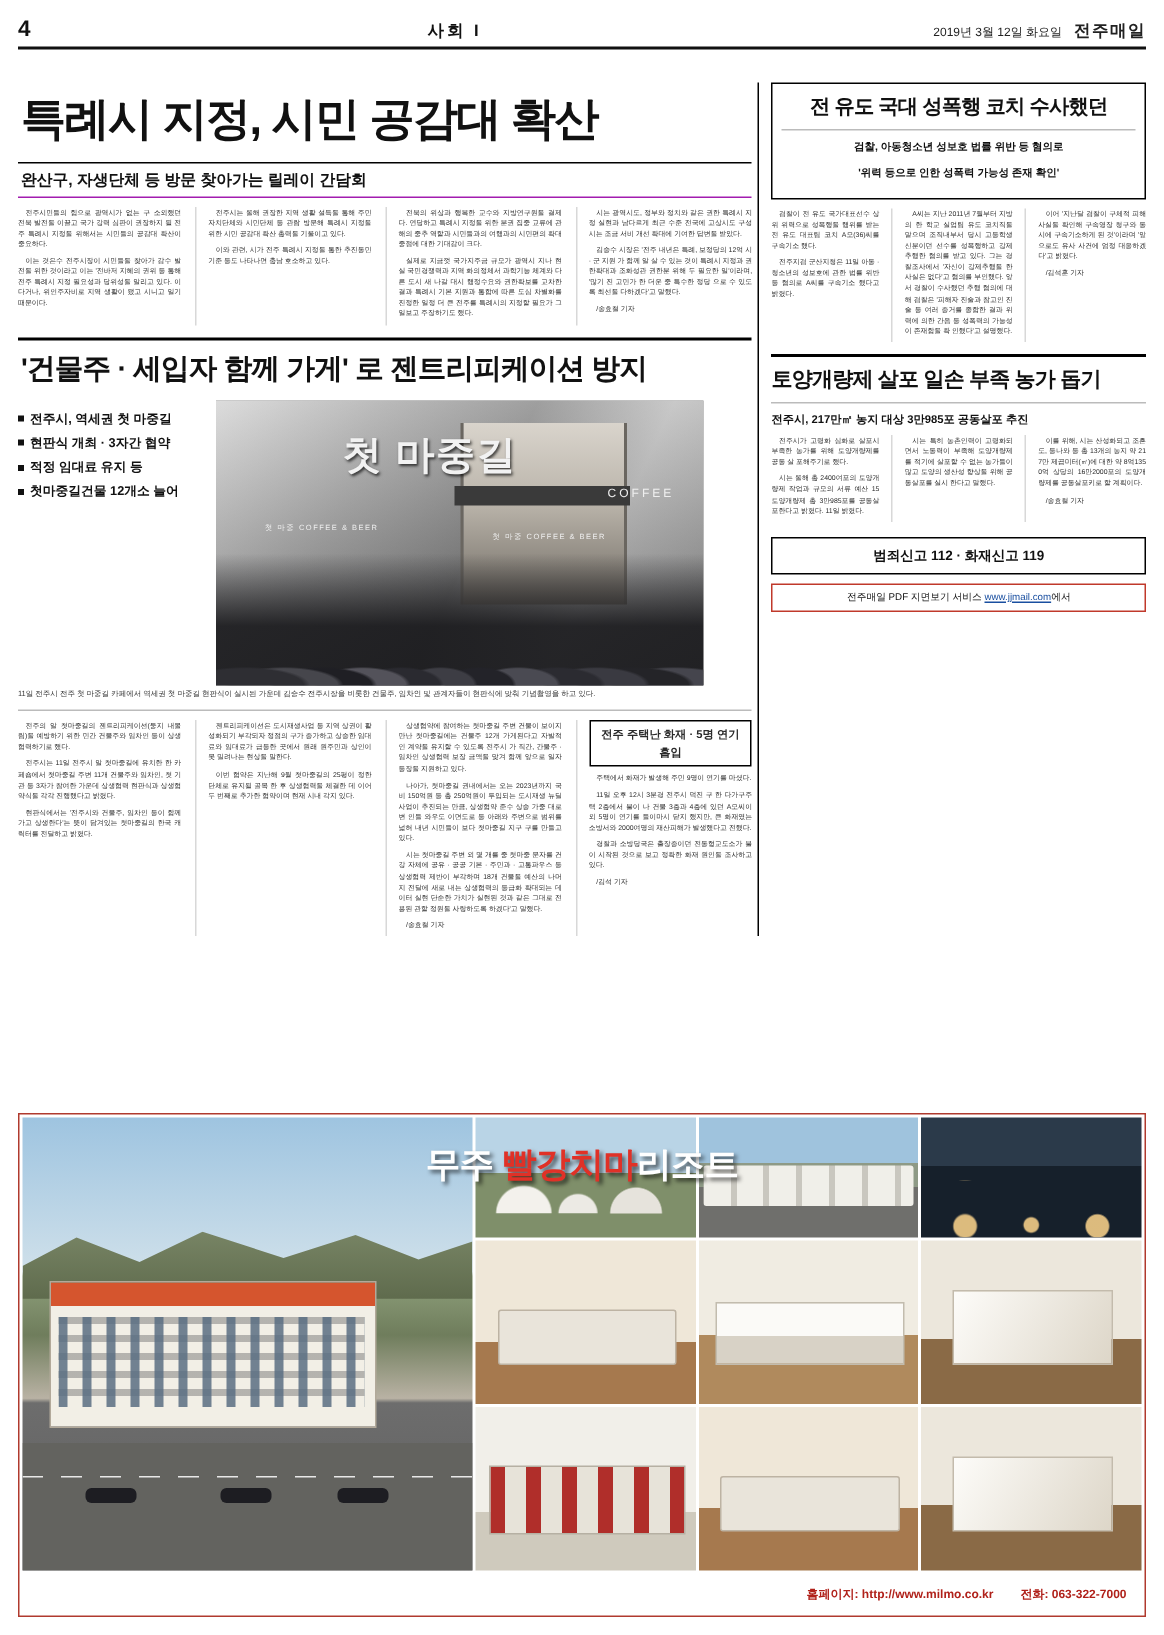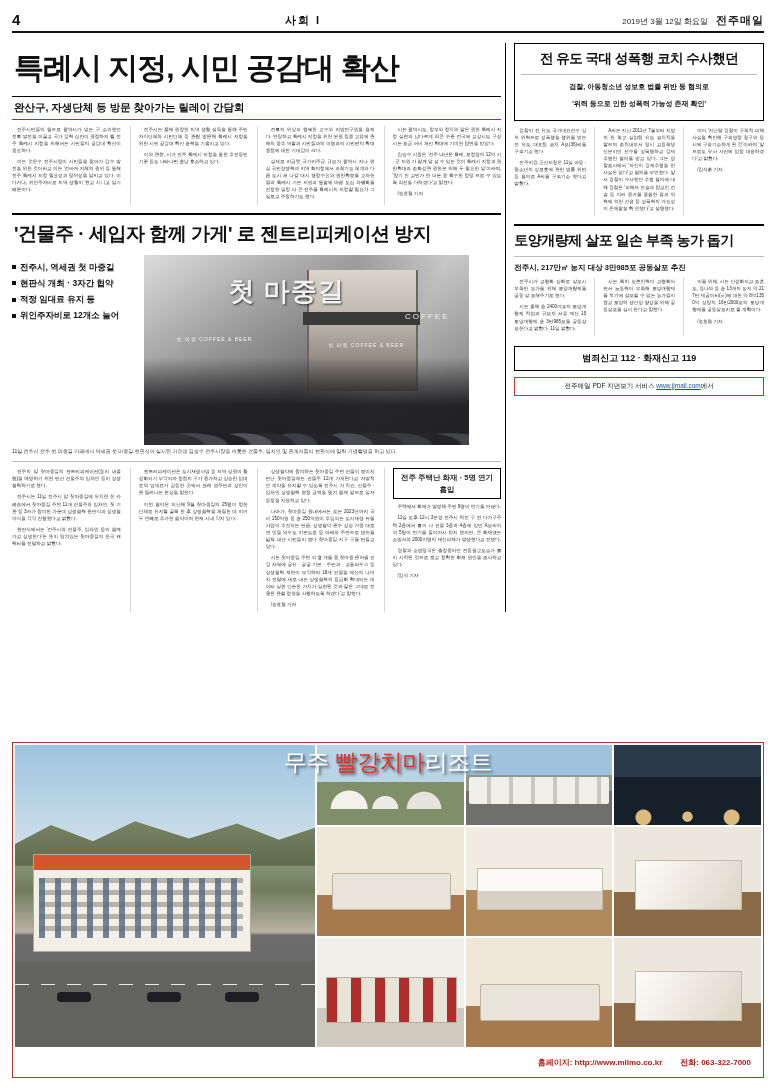--- a/index.html
+++ b/index.html
@@ -58,21 +58,21 @@
   .masthead .right .paper {
     font-size: 11px;
     font-weight: bold;
     letter-spacing: 1px;
   }
 
   
   .body-area {
     display: flex;
     gap: 4px;
-    margin-top: 10px;
+    margin-top: 22px;
   }
   .left-zone { width: 490px; }
   .right-zone {
     width: 250px;
     border-left: 1px solid #000;
     padding-left: 8px;
   }
 
   
   .headline-main {
@@ -344,25 +344,25 @@
   .ad-hero .car {
     position: absolute;
     width: 34px; height: 10px;
     background: #1d1d22;
     border-radius: 4px;
     bottom: 15%;
   }
   .ad-title {
     position: absolute;
     left: 50%;
-    top: 4px;
+    top: 18px;
     transform: translateX(-50%);
     white-space: nowrap;
     font-size: 23px;
-    font-weight: normal;
+    font-weight: bold;
     color: #ffffff;
     text-shadow: 2px 2px 3px rgba(0,0,0,.65);
     z-index: 4;
     letter-spacing: -0.5px;
   }
   .ad-title .red { color: #e03127; }
   .ad-cell {
     position: relative;
     overflow: hidden;
     background: #ccc;
@@ -502,21 +502,21 @@
 
       <div class="rule-bold"></div>
 
       <div>
         <div class="headline-2">'건물주 · 세입자 함께 가게' 로 젠트리피케이션 방지</div>
         <div class="story2-top">
           <div class="bullets">
             <div>전주시, 역세권 첫 마중길</div>
             <div>현판식 개최 · 3자간 협약</div>
             <div>적정 임대료 유지 등</div>
-            <div>위인주자비로 12개소 늘어</div>
+            <div>첫마중길건물 12개소 늘어</div>
           </div>
           <div class="photo">
             <div class="photo-main">
               <div class="storefront"></div>
               <div class="awning"></div>
               <div class="banner-text">첫 마중길</div>
               <div class="sign-coffee">COFFEE</div>
               <div class="sign-small">첫 마중 COFFEE &amp; BEER</div>
               <div class="sign-small2">첫 마중 COFFEE &amp; BEER</div>
               <div class="people"></div>

